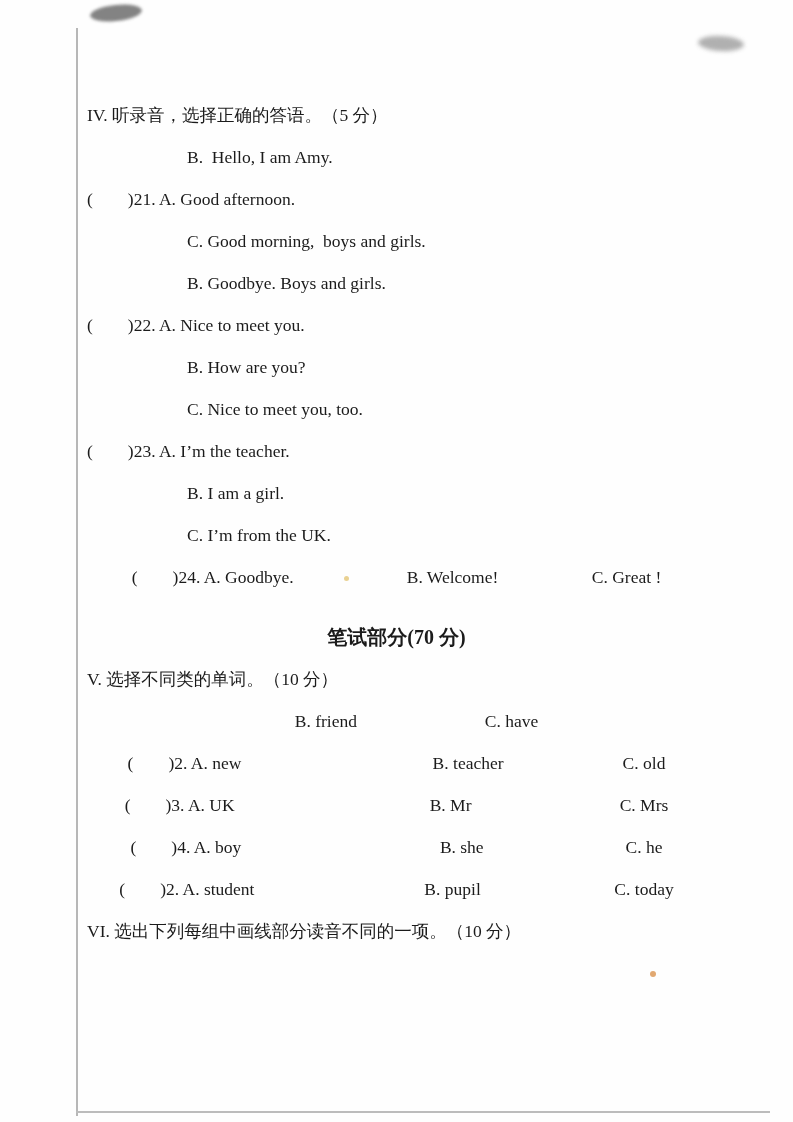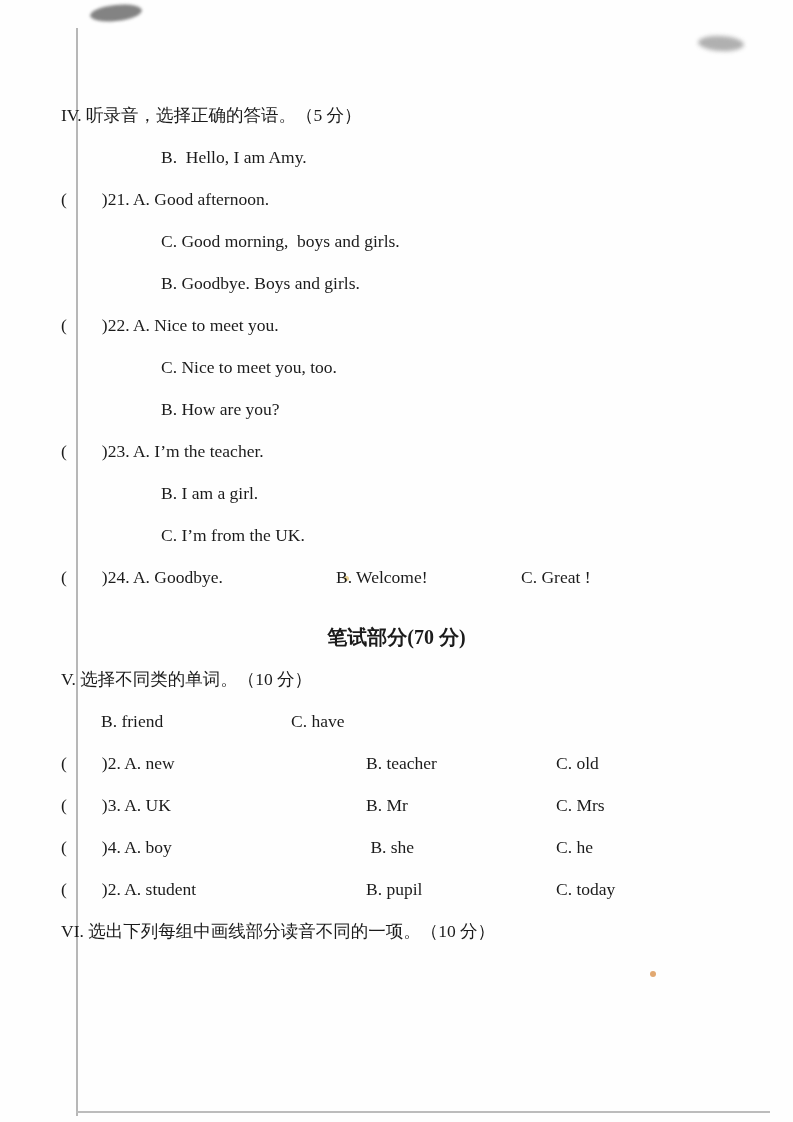--- a/index.html
+++ b/index.html
@@ -34,27 +34,27 @@
     background:#9d9d9d; border-radius:50%;
     transform:rotate(3deg); filter:blur(2px); opacity:.8;
   }
   .speck { position:absolute; border-radius:50%; }
   .speck-1 { left:344px; top:576px; width:5px; height:5px; background:#e3c677; opacity:.8; }
   .speck-2 { left:650px; top:971px; width:6px; height:6px; background:#d9924e; opacity:.8; }
 
   
   .content {
     position:absolute; top:94px; left:0; width:793px;
-    padding:0 61px;
+    padding:0 87px;
     font-size:17.5px;
   }
   .line { line-height:42px; white-space:pre; }
   .indent100 { padding-left:100px; }
   .indent80  { padding-left:80px; }
-  .row3 { display:flex; }
+  .row3 { display:flex;justify-content:center; }
   .q24 .c1 { width:275px; }
   .q24 .c2 { width:185px; }
   .vrow .c1 { width:265px; }
   .vrow .c2 { width:190px;margin-left:40px; }
   .center-bold {
     font-weight:bold;
     text-align:center;
     margin-top:18px;
     font-size:20px;
   }
@@ -75,22 +75,22 @@
 
     <div class="line">IV. 听录音，选择正确的答语。（5 分）</div>
 
     <div class="line indent100">B.  Hello, I am Amy.</div>
 
     <div class="line">(        )21. A. Good afternoon.</div>
     <div class="line indent100">C. Good morning,  boys and girls.</div>
     <div class="line indent100">B. Goodbye. Boys and girls.</div>
 
     <div class="line">(        )22. A. Nice to meet you.</div>
+    <div class="line indent100">B. How are you?</div>
     <div class="line indent100">C. Nice to meet you, too.</div>
-    <div class="line indent100">B. How are you?</div>
 
     <div class="line">(        )23. A. I’m the teacher.</div>
     <div class="line indent100">B. I am a girl.</div>
     <div class="line indent100">C. I’m from the UK.</div>
 
     <div class="line row3 q24">
       <span class="c1">(        )24. A. Goodbye.</span>
       <span class="c2">B. Welcome!</span>
       <span class="c3">C. Great !</span>
     </div>

